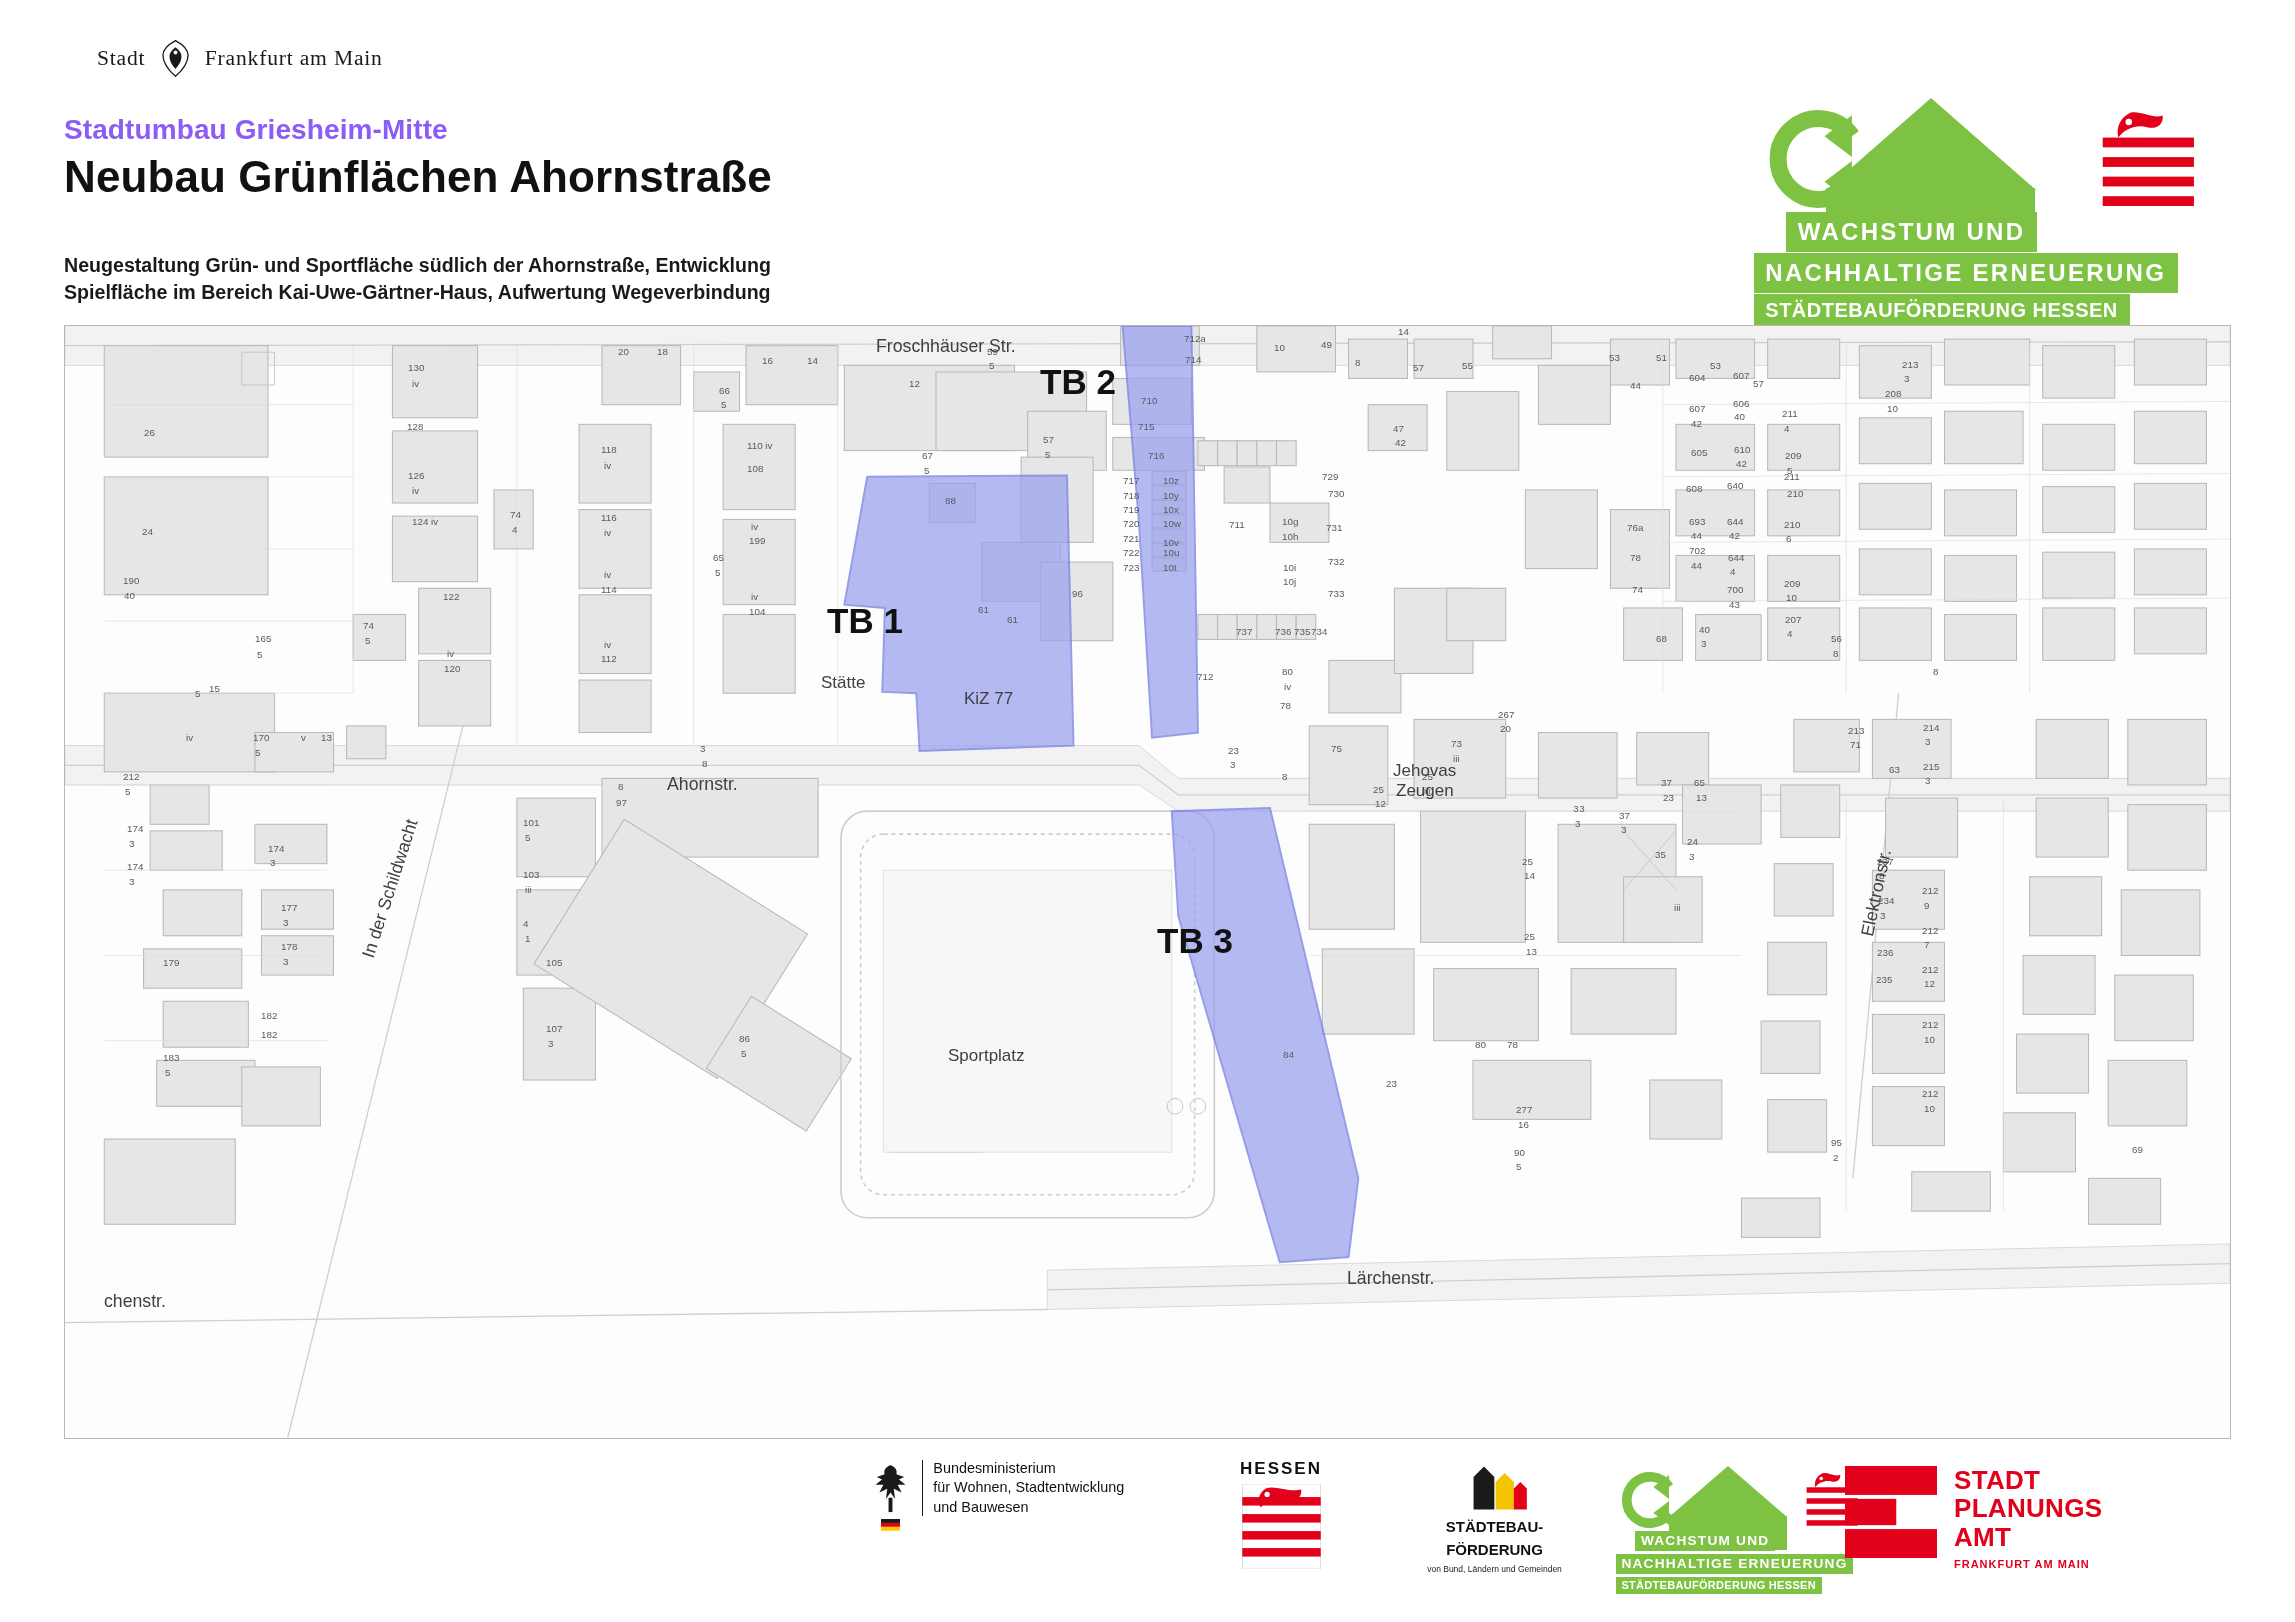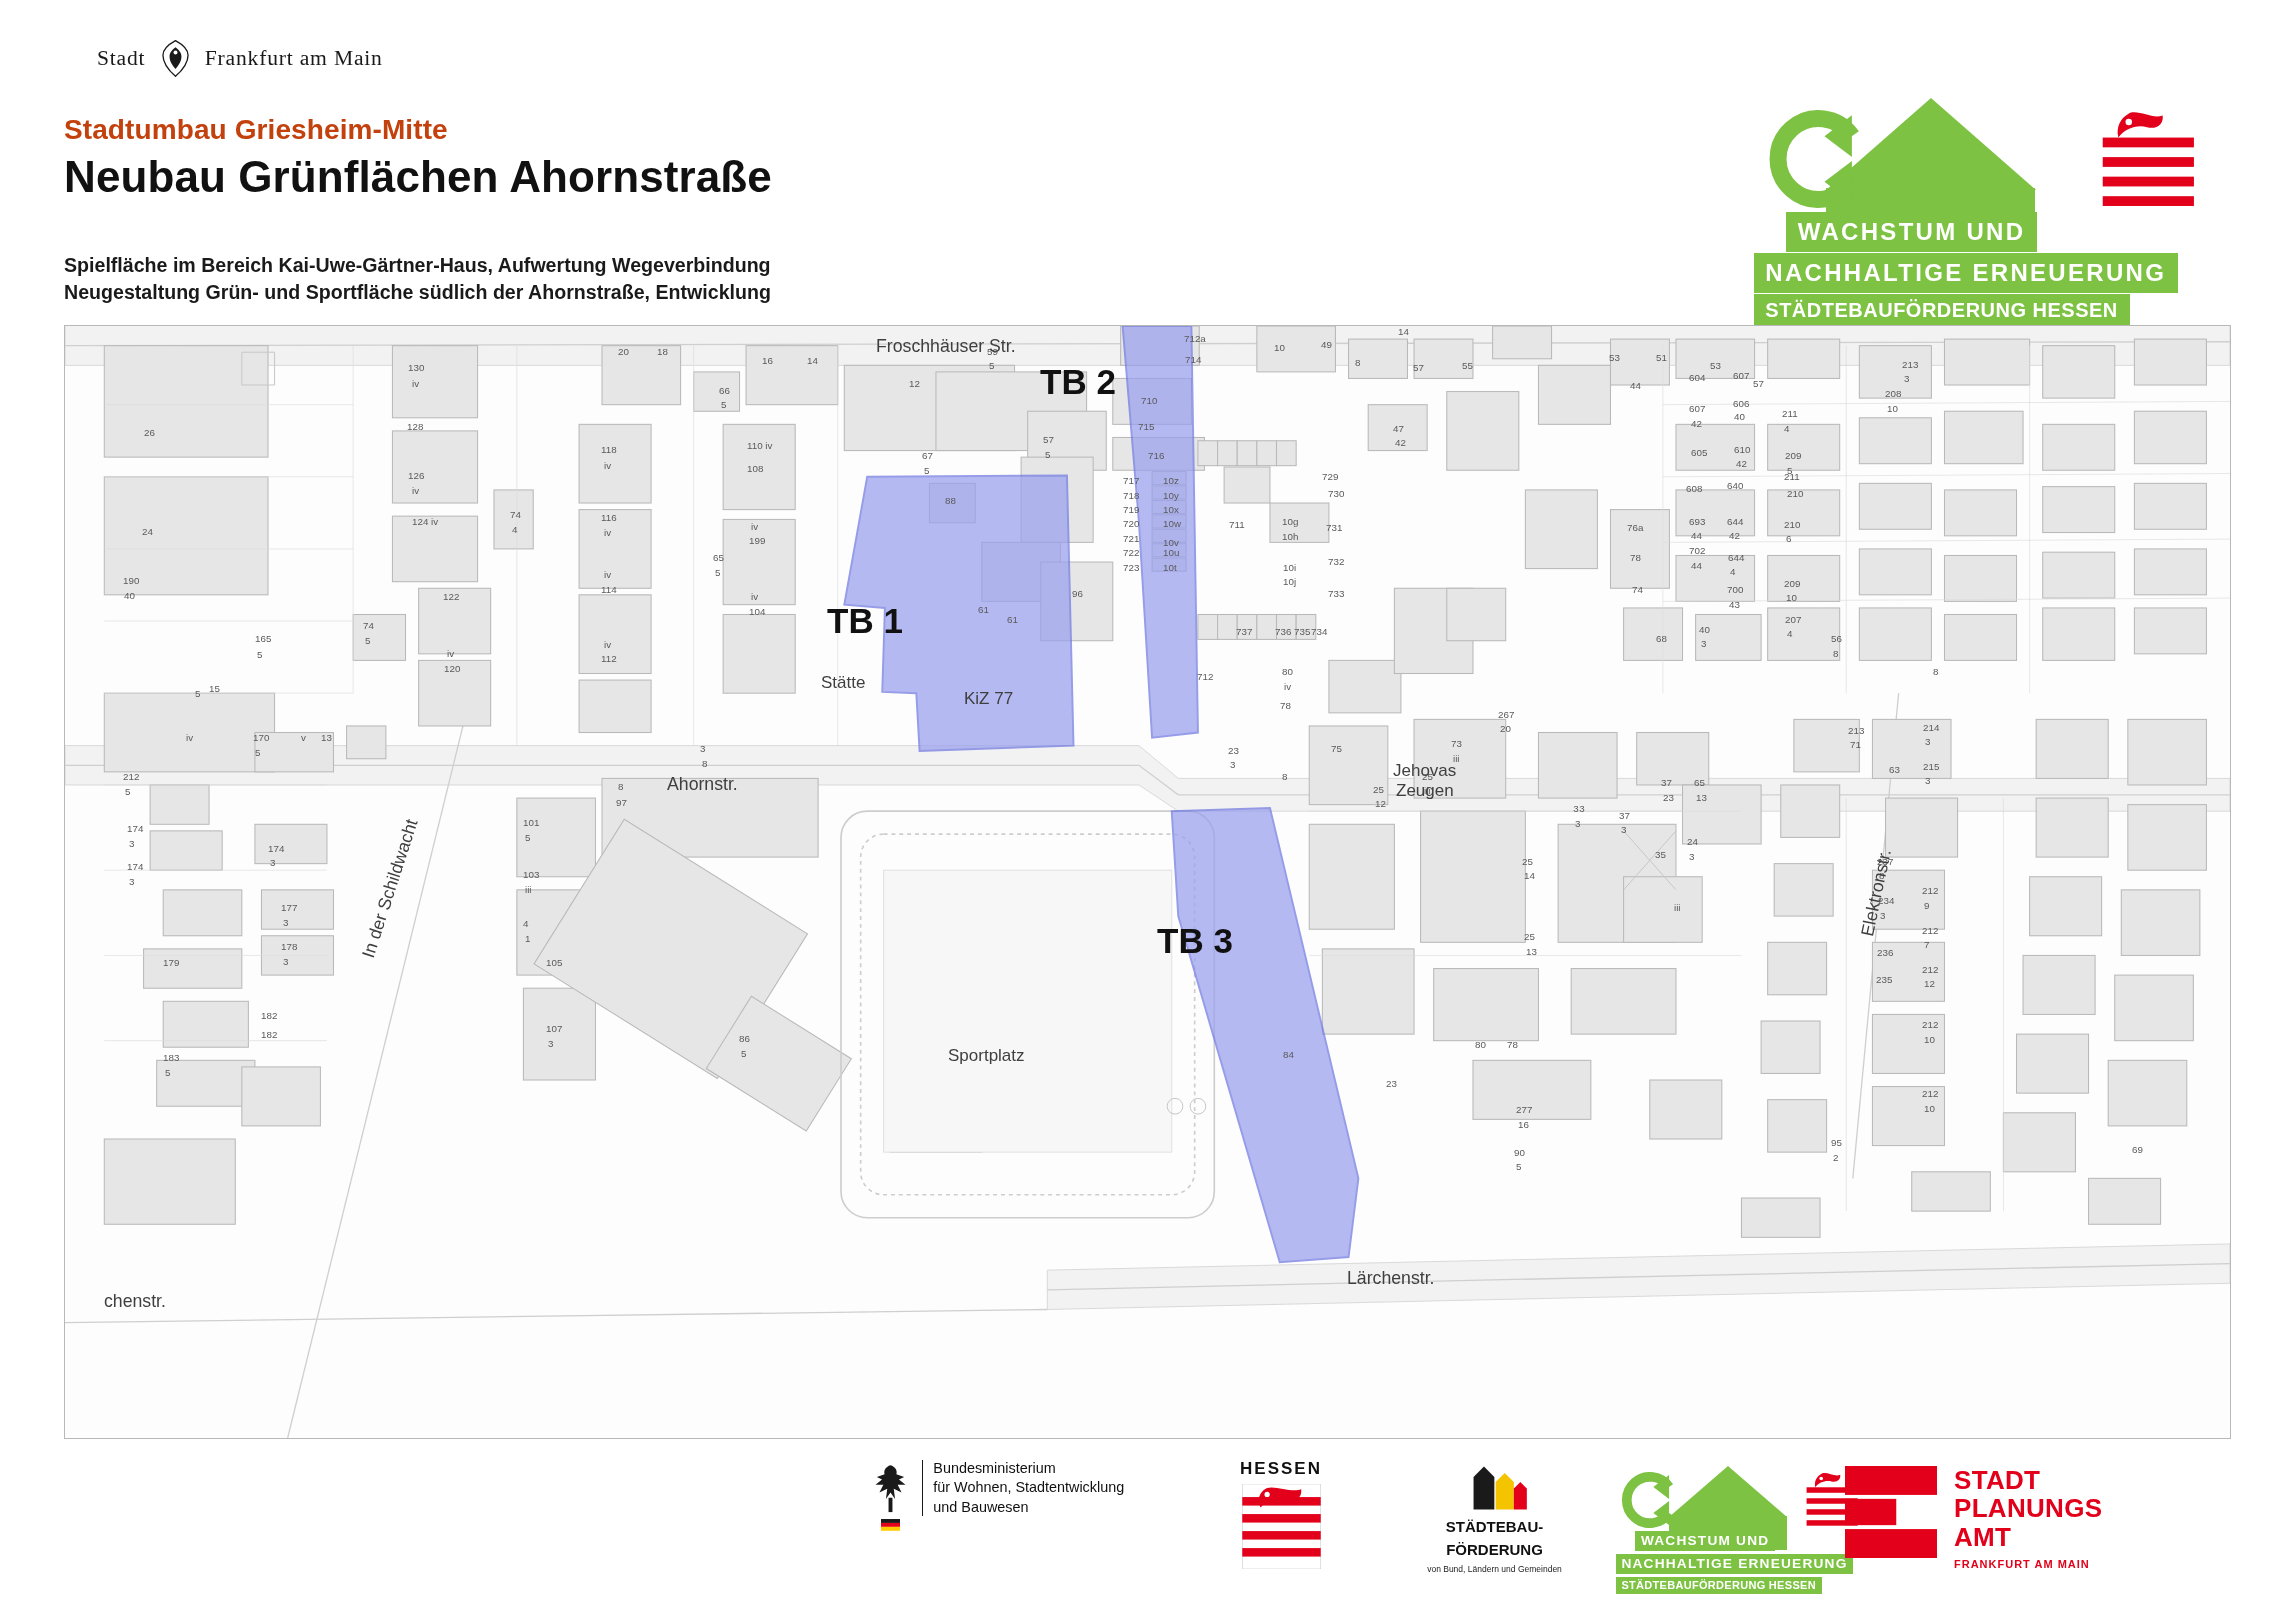--- a/index.html
+++ b/index.html
@@ -42,21 +42,21 @@
     letter-spacing: 0.8px;
     color: #1a1a1a;
     white-space: nowrap;
   }
 
   #subtitle-line {
     position: absolute;
     left: 64px; top: 114px;
     font-size: 28px;
     font-weight: bold;
-    color: #c2410c;
+    color: #8b5cf6;
     letter-spacing: 0.1px;
   }
   #main-title {
     position: absolute;
     left: 64px; top: 152px;
     font-size: 44px;
     font-weight: bold;
     color: #111111;
     letter-spacing: 0.1px;
   }
@@ -277,22 +277,22 @@
         <path d="M31 14 C26 18 22 22 22 28 C22 36 27 42 31 47 C35 42 40 36 40 28 C40 22 36 18 31 14 Z" fill="#1a1a1a"></path>
         <circle cx="31" cy="22" r="3" fill="#ffffff"></circle>
       </svg>
     </span>
     <span class="logo-text-right">Frankfurt am Main</span>
   </div>
 
   <div id="subtitle-line">Stadtumbau Griesheim-Mitte</div>
   <div id="main-title">Neubau Grünflächen Ahornstraße</div>
   <div id="desc-block">
+    <div>Neugestaltung Grün- und Sportfläche südlich der Ahornstraße, Entwicklung</div>
     <div>Spielfläche im Bereich Kai-Uwe-Gärtner-Haus, Aufwertung Wegeverbindung</div>
-    <div>Neugestaltung Grün- und Sportfläche südlich der Ahornstraße, Entwicklung</div>
   </div>
 
   <div id="program-badge">
     <div class="house"></div>
     <div class="house-body"></div>
     <div class="arrow-circle">
       <svg width="124" height="98" viewBox="0 0 190 150">
         <path d="M150 40 A 62 62 0 1 0 150 110" fill="none" stroke="#7dc242" stroke-width="26"></path>
         <polygon points="150,8 150,72 108,40" fill="#7dc242"></polygon>
         <polygon points="150,78 150,142 108,110" fill="#7dc242"></polygon>

